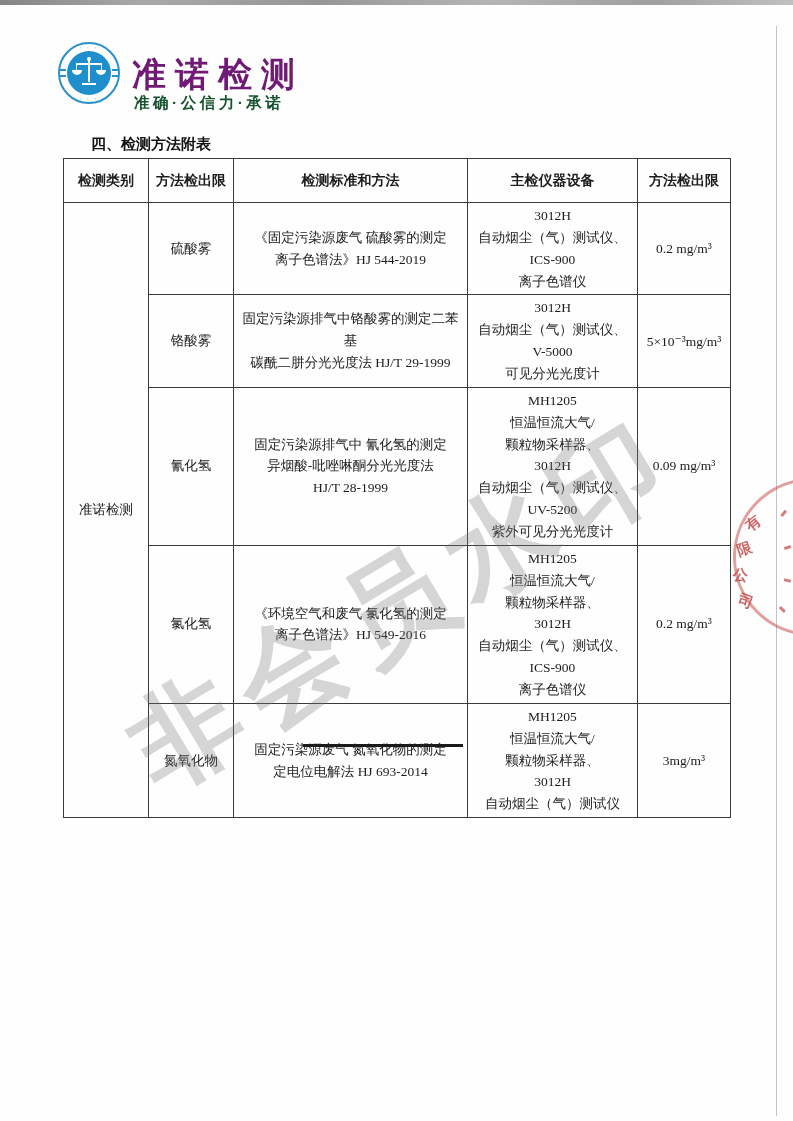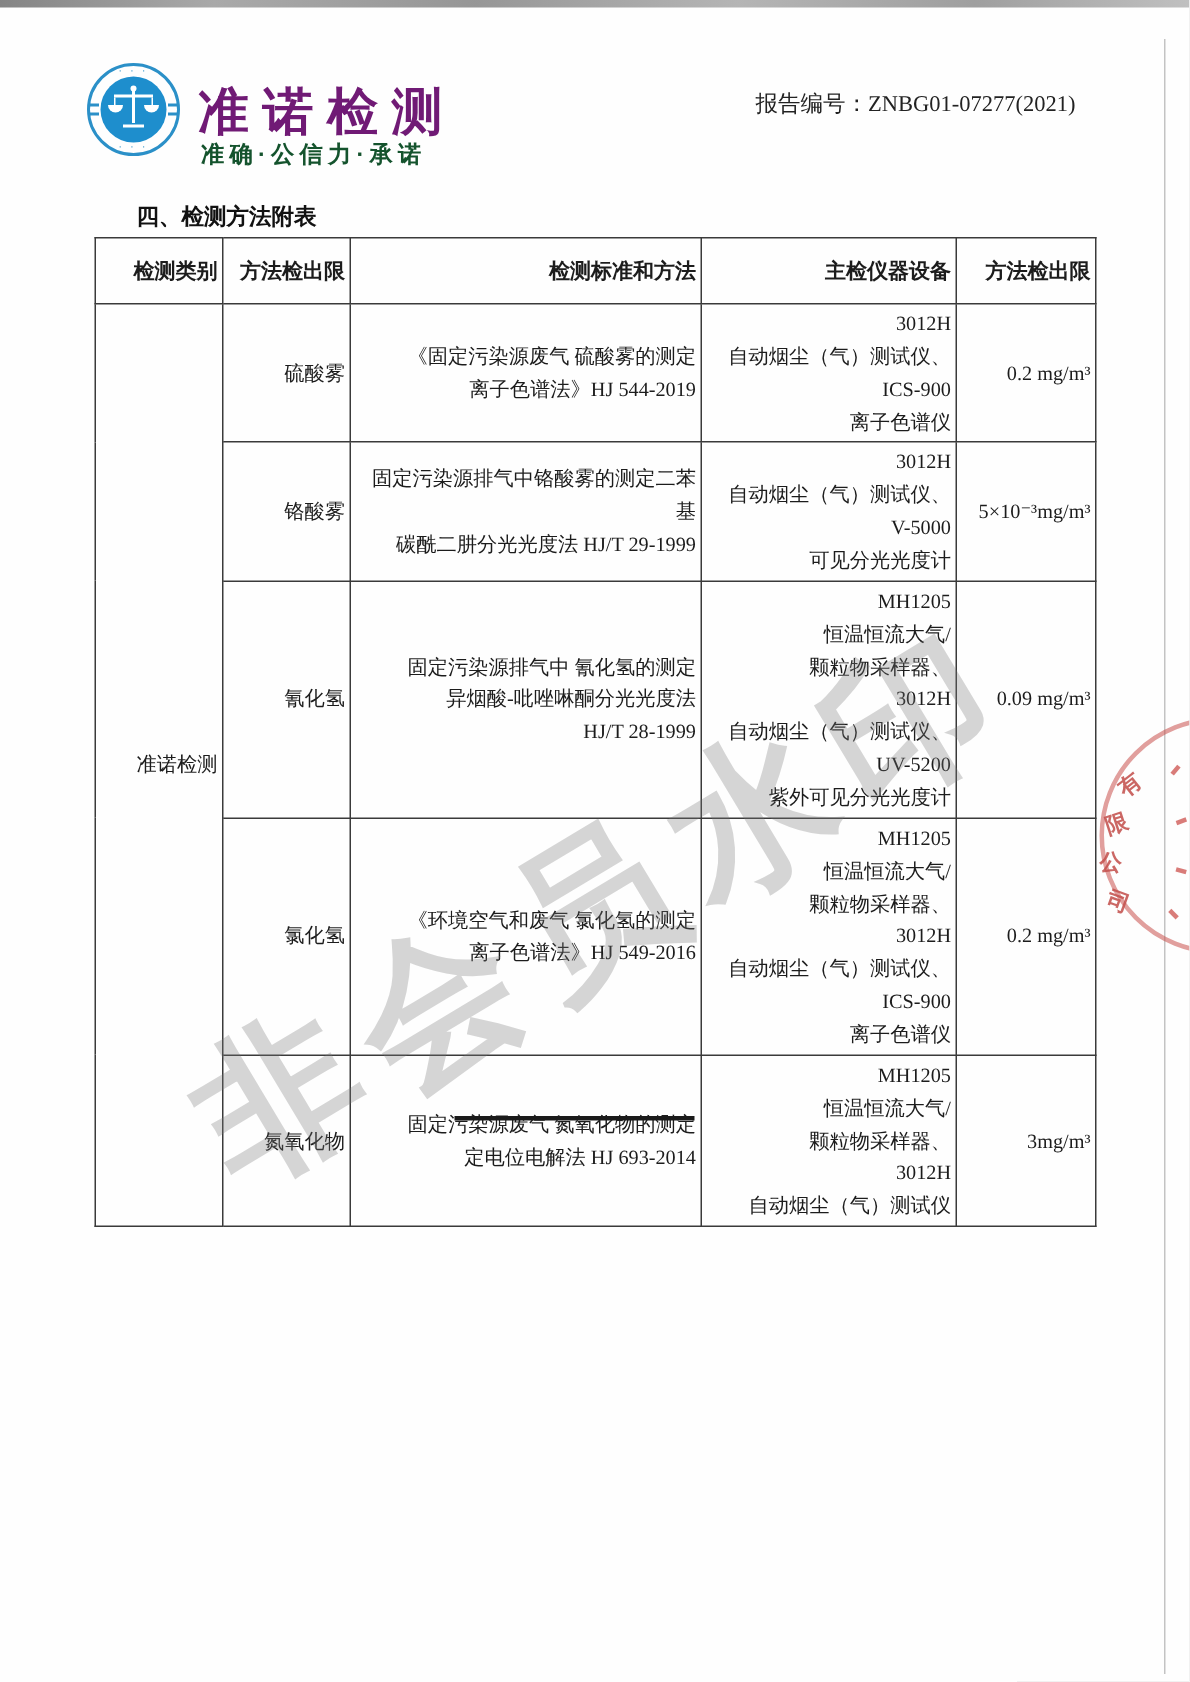--- a/index.html
+++ b/index.html
@@ -32,21 +32,21 @@
   .scales .base{position:absolute;left:15px;top:32px;width:14px;height:2px;background:#fff;}
   .brand-name{position:absolute;left:132px;top:52px;font-size:34px;font-weight:bold;color:#701a75;
     letter-spacing:9px;font-family:"Liberation Sans","DejaVu Sans",sans-serif;}
   .brand-tagline{position:absolute;left:134px;top:93px;font-size:15.5px;font-weight:bold;color:#14532d;
     letter-spacing:3.5px;font-family:"Liberation Sans","DejaVu Sans",sans-serif;}
   .report-meta{position:absolute;top:57px;right:76px;text-align:right;font-size:15px;line-height:27px;color:#222;}
   
   .section-title{position:absolute;left:63px;top:135px;font-size:15px;font-weight:bold;color:#111;margin-left:28px;}
   table.methods{position:absolute;left:63px;top:158px;border-collapse:collapse;table-layout:fixed;
     width:667px;font-size:13.5px;}
-  table.methods th,table.methods td{border:1px solid #3a3a3a;text-align:right;vertical-align:middle;
+  table.methods th,table.methods td{border:1px solid #3a3a3a;text-align:center;vertical-align:middle;
     padding:2px 3px;box-sizing:border-box;}
   table.methods th{font-weight:bold;font-size:14px;}
   .preline{white-space:pre-line;line-height:1.62;margin-top:29px;}
   .limit-cell{font-size:13.5px;}
   .end-rule{position:absolute;left:303px;top:744px;width:160px;height:3px;background:#1a1a1a;}
   
   .watermark{position:absolute;left:140px;top:695px;height:130px;line-height:130px;
     transform:rotate(-31deg);transform-origin:left center;font-size:108px;font-weight:700;
     letter-spacing:14px;color:rgba(120,120,120,0.30);white-space:nowrap;z-index:5;
     font-family:"Liberation Sans","DejaVu Sans",sans-serif;pointer-events:none;}
@@ -80,21 +80,20 @@
             <div class="string sr"></div>
           <div class="pan left"></div>
             <div class="pan right"></div>
           <div class="base"></div>
         </div>
       </div>
     </div>
     <div class="brand-name">准诺检测</div>
     <div class="brand-tagline">准确·公信力·承诺</div>
     <div class="report-meta">
-      <div><span>报告编号：</span><span>ZNBG01-07277(2021)</span></div>
     </div>
   </div>
 
   <div class="section-title">四、检测方法附表</div>
 
   <table class="methods">
     <colgroup>
       <col style="width:85px">
         <col style="width:85px">
         <col style="width:234px">

